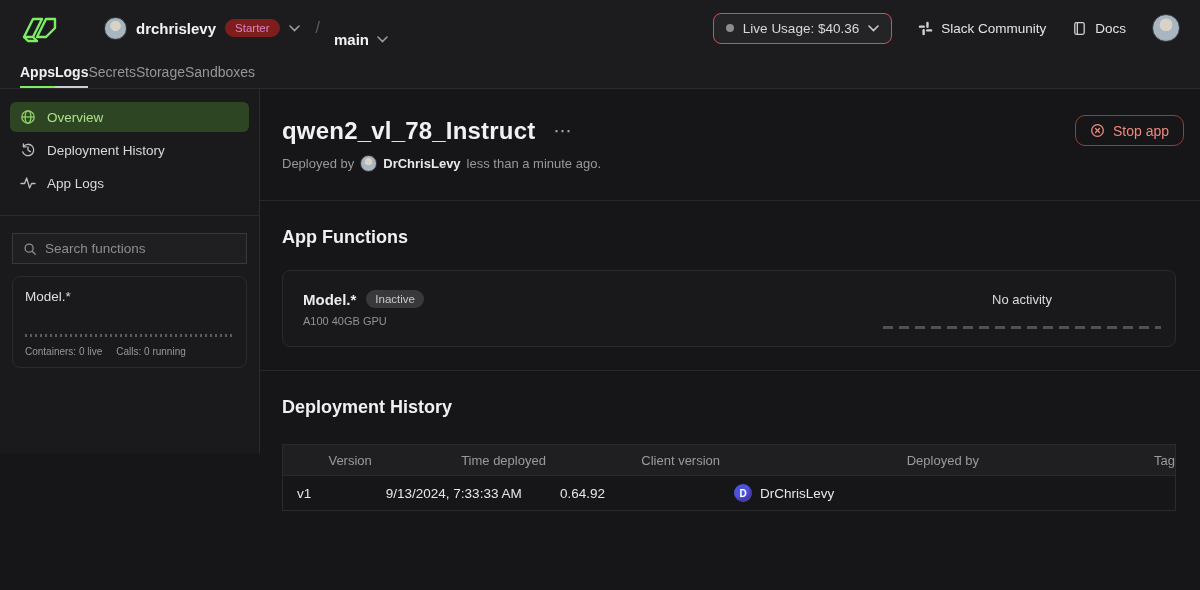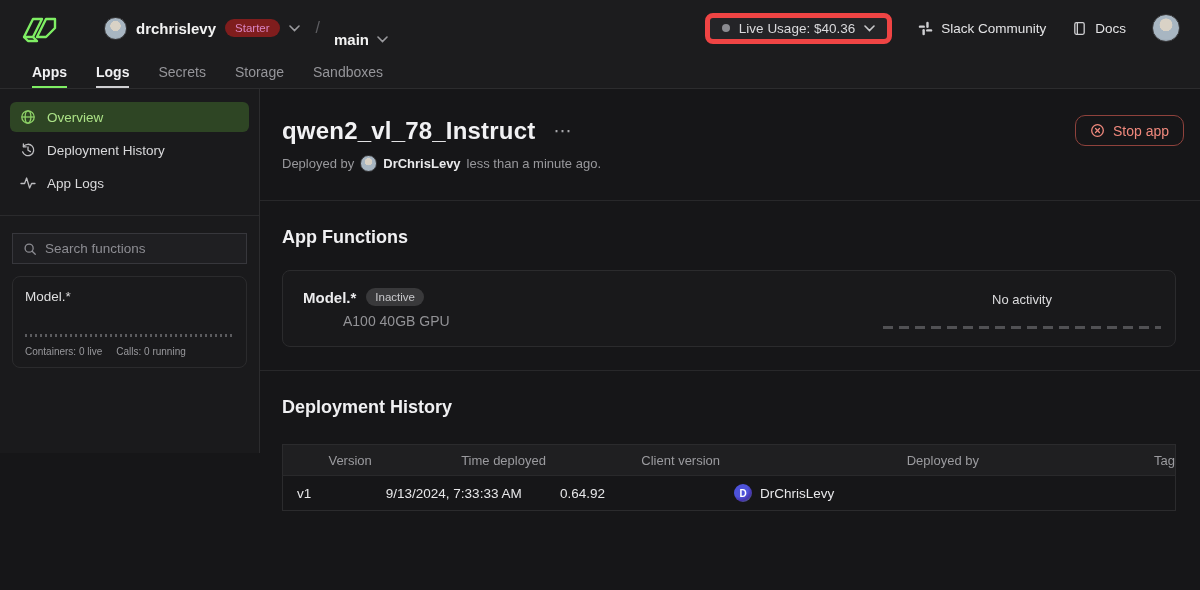--- a/index.html
+++ b/index.html
@@ -20,26 +20,26 @@
   .av22 { width:23px; height:23px; }
   .av28 { width:28px; height:28px; }
   .av16 { width:17px; height:17px; }
   .ws-name { font-size:15px; font-weight:700; color:#f2f2f2; }
   .plan-badge { background:#7f1d1d; color:#da85c4; font-size:11.5px; padding:3px 10px; border-radius:10px; font-weight:400; }
   .chev { display:block; }
   .slash { color:#5f5f63; font-size:16px; margin:0 14px 0 16px; }
   .env-group { display:flex; align-items:center; gap:8px; cursor:pointer;margin-top:22px; }
   .env-name { font-size:15px; font-weight:700; color:#f2f2f2; }
   .top-right { margin-left:auto; display:flex; align-items:center; gap:26px; }
-  .usage-pill { display:flex; align-items:center; gap:9px; height:31px; padding:0 12px; background:#242427; border:5px solid #ef4444; border-radius:8px; cursor:pointer; }
+  .usage-pill { display:flex; align-items:center; gap:9px; height:31px; padding:0 12px; background:#242427; border:1px solid #ef4444; border-radius:8px; cursor:pointer; }
   .usage-dot { width:8px; height:8px; border-radius:50%; background:#8b8b90; }
   .usage-text { font-size:13.5px; color:#d9d9dc; }
   .top-link { display:flex; align-items:center; gap:8px; font-size:13.5px; color:#e3e3e5; cursor:pointer; }
 
-  .tabs { display:flex; gap:29px; padding:0 20px; height:32px; align-items:stretch;margin-left:12px; }
+  .tabs { display:flex; padding:0 20px; height:32px; align-items:stretch; }
   .tab { display:flex; align-items:center; font-size:14px; color:#95959a; cursor:pointer; position:relative; }
   .tab.bright { color:#f0f0f2; font-weight:600; }
   .tab.u-green::after { content:""; position:absolute; left:0; right:0; bottom:0; height:2px; background:#7fee64; }
   .tab.u-gray::after  { content:""; position:absolute; left:0; right:0; bottom:0; height:2px; background:#cfcfd2; }
 
   
   .page { display:flex; flex:1; min-height:0; }
   .sidebar { width:260px; background:#1a1a1c; border-right:1px solid #2c2c2e; flex-shrink:0; }
   .side-nav { padding:13px 10px 14px; border-bottom:1px solid #2a2a2c; }
   .nav-item { display:flex; align-items:center; gap:11px; height:30px; padding:0 10px; margin-bottom:3px; border-radius:6px; font-size:13.5px; color:#d9d9db; cursor:pointer; }
@@ -67,21 +67,21 @@
 
   .section { padding:26px 24px 0 22px; }
   .section.functions { height:170px; border-bottom:1px solid #28282a; }
   .section-heading { font-size:18px; font-weight:700; color:#f0f0f2; }
 
   .func-card { margin-top:22px; height:77px; border:1px solid #2b2b2d; border-radius:8px; background:#19191b; display:flex; align-items:center; justify-content:space-between; padding:0 14px 0 20px; }
   .func-left { display:flex; flex-direction:column; gap:7px; }
   .func-name-row { display:flex; align-items:center; gap:10px; }
   .func-name { font-size:15px; font-weight:600; color:#ececee; }
   .status-badge { background:#39393b; color:#c9c9cc; font-size:11.5px; padding:3px 9px; border-radius:9px; }
-  .func-gpu { font-size:14px; color:#929296;margin-left:40px; }
+  .func-gpu { font-size:11px; color:#929296; }
   .func-right { width:278px; display:flex; flex-direction:column; align-items:center; gap:19px; padding-top:4px; }
   .no-activity { font-size:13px; color:#dcdcde; }
   .dash-spark { width:100%; height:3px; background:repeating-linear-gradient(90deg,#515154 0 10px,transparent 10px 16px); }
 
   .history-table { margin-top:26px; width:calc(100% - 0px); border:1px solid #2b2b2d; border-collapse:collapse; }
   .history-table th { background:#1f1f21; color:#9b9b9f; font-size:13px; font-weight:400; text-align:right; height:31px; padding:0 0 0 14px; }
   .history-table td { height:34px; padding:0 0 0 14px; font-size:13.5px; color:#e6e6e8; border-top:1px solid #29292b; }
   .deployed-cell { display:flex; align-items:center; gap:8px; height:34px; }
   .d-avatar { width:18px; height:18px; border-radius:50%; background:radial-gradient(circle at 35% 30%, #4d52da 0 45%, #4634ae 65%, #5d9150 100%); color:#fff; font-size:10px; font-weight:700; display:flex; align-items:center; justify-content:center; }
 

